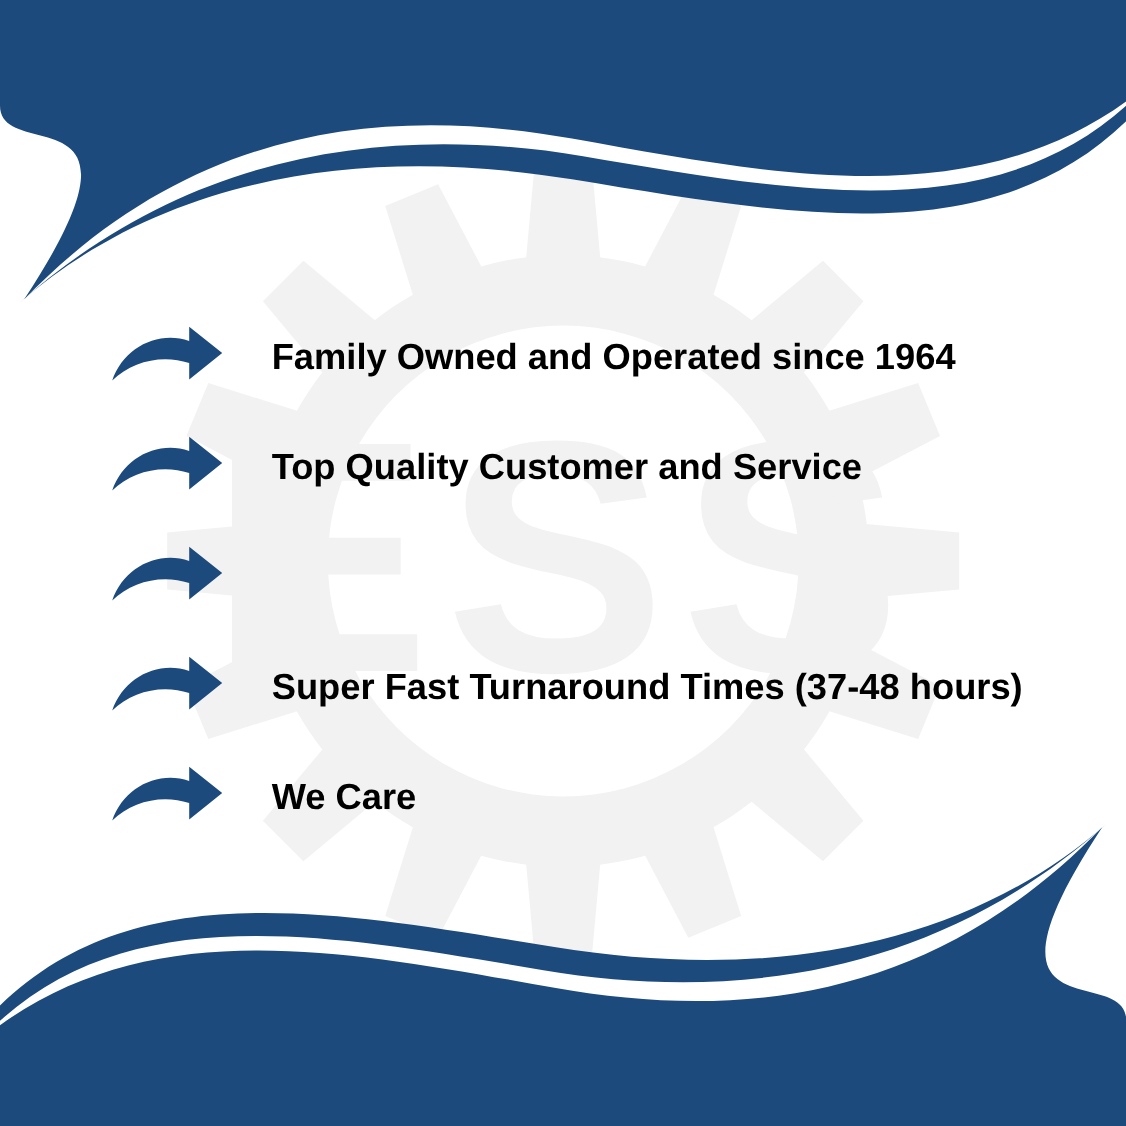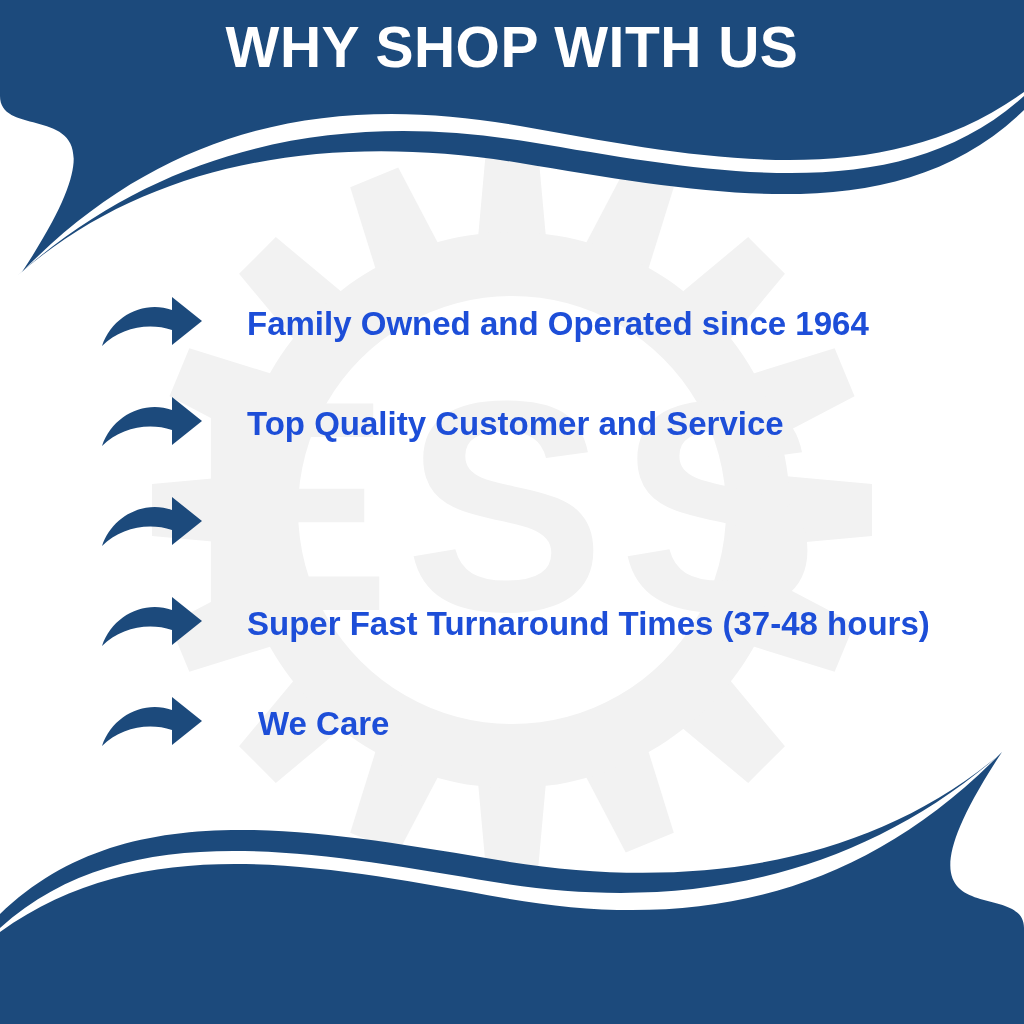--- a/index.html
+++ b/index.html
@@ -68,30 +68,29 @@
     width: 880px;
   }
   .benefit-row {
     display: flex;
     align-items: center;
     height: 56px;
     margin-bottom: 44px;
   }
   .benefit-row:last-child {
     margin-bottom: 0;
-    gap: 11px;
   }
   .arrow-icon {
     flex: 0 0 auto;
     width: 104px;
     height: 56px;
     display: block;
   }
   .benefit-text {
-    color: #1d4ed8;
+    color: #000000;
     font-size: 33px;
     font-weight: 600;
     line-height: 1.1;
     white-space: nowrap;
     margin-left: 43px;
     font-family: "Liberation Sans", "DejaVu Sans", sans-serif;
   }
 </style>
 </head>
 <body>
@@ -176,55 +175,52 @@
              C 144 828, 324 866, 504 898
              C 684 930, 854 904, 1002 752
              C 874 946, 1024 874, 1024 928 Z"></path>
     <path fill="#1C4A7C" d="M0 914
              C 124 794, 304 828, 504 861
              C 694 892, 874 864, 1006 749
              C 854 884, 674 912, 494 882
              C 304 850, 124 816, 0 928 Z"></path>
   </svg>
 
-  <div class="header">
-    <div class="header-title">WHY SHOP WITH US</div>
+
+  <div class="benefit-list">
+
+    <div class="benefit-row">
+      <svg class="arrow-icon" viewBox="0 0 104 56">
+        <path fill="#1C4A7C" d="M2 50 C 12 20, 44 4, 72 14 L72 1 L102 25 L72 49 L72 34 C 48 26, 20 32, 2 50 Z"></path>
+      </svg>
+      <span class="benefit-text">Family Owned and Operated since 1964</span>
+    </div>
+
+    <div class="benefit-row">
+      <svg class="arrow-icon" viewBox="0 0 104 56">
+        <path fill="#1C4A7C" d="M2 50 C 12 20, 44 4, 72 14 L72 1 L102 25 L72 49 L72 34 C 48 26, 20 32, 2 50 Z"></path>
+      </svg>
+      <span class="benefit-text">Top Quality Customer and Service</span>
+    </div>
+
+    <div class="benefit-row">
+      <svg class="arrow-icon" viewBox="0 0 104 56">
+        <path fill="#1C4A7C" d="M2 50 C 12 20, 44 4, 72 14 L72 1 L102 25 L72 49 L72 34 C 48 26, 20 32, 2 50 Z"></path>
+      </svg>
+    </div>
+
+    <div class="benefit-row">
+      <svg class="arrow-icon" viewBox="0 0 104 56">
+        <path fill="#1C4A7C" d="M2 50 C 12 20, 44 4, 72 14 L72 1 L102 25 L72 49 L72 34 C 48 26, 20 32, 2 50 Z"></path>
+      </svg>
+      <span class="benefit-text">Super Fast Turnaround Times (37-48 hours)</span>
+    </div>
+
+    <div class="benefit-row">
+      <svg class="arrow-icon" viewBox="0 0 104 56">
+        <path fill="#1C4A7C" d="M2 50 C 12 20, 44 4, 72 14 L72 1 L102 25 L72 49 L72 34 C 48 26, 20 32, 2 50 Z"></path>
+      </svg>
+      <span class="benefit-text">We Care</span>
+    </div>
+
   </div>
 
-  <div class="benefit-list">
-
-    <div class="benefit-row">
-      <svg class="arrow-icon" viewBox="0 0 104 56">
-        <path fill="#1C4A7C" d="M2 50 C 12 20, 44 4, 72 14 L72 1 L102 25 L72 49 L72 34 C 48 26, 20 32, 2 50 Z"></path>
-      </svg>
-      <span class="benefit-text">Family Owned and Operated since 1964</span>
-    </div>
-
-    <div class="benefit-row">
-      <svg class="arrow-icon" viewBox="0 0 104 56">
-        <path fill="#1C4A7C" d="M2 50 C 12 20, 44 4, 72 14 L72 1 L102 25 L72 49 L72 34 C 48 26, 20 32, 2 50 Z"></path>
-      </svg>
-      <span class="benefit-text">Top Quality Customer and Service</span>
-    </div>
-
-    <div class="benefit-row">
-      <svg class="arrow-icon" viewBox="0 0 104 56">
-        <path fill="#1C4A7C" d="M2 50 C 12 20, 44 4, 72 14 L72 1 L102 25 L72 49 L72 34 C 48 26, 20 32, 2 50 Z"></path>
-      </svg>
-    </div>
-
-    <div class="benefit-row">
-      <svg class="arrow-icon" viewBox="0 0 104 56">
-        <path fill="#1C4A7C" d="M2 50 C 12 20, 44 4, 72 14 L72 1 L102 25 L72 49 L72 34 C 48 26, 20 32, 2 50 Z"></path>
-      </svg>
-      <span class="benefit-text">Super Fast Turnaround Times (37-48 hours)</span>
-    </div>
-
-    <div class="benefit-row">
-      <svg class="arrow-icon" viewBox="0 0 104 56">
-        <path fill="#1C4A7C" d="M2 50 C 12 20, 44 4, 72 14 L72 1 L102 25 L72 49 L72 34 C 48 26, 20 32, 2 50 Z"></path>
-      </svg>
-      <span class="benefit-text">We Care</span>
-    </div>
-
-  </div>
-
 </div>
 
 </body></html>

